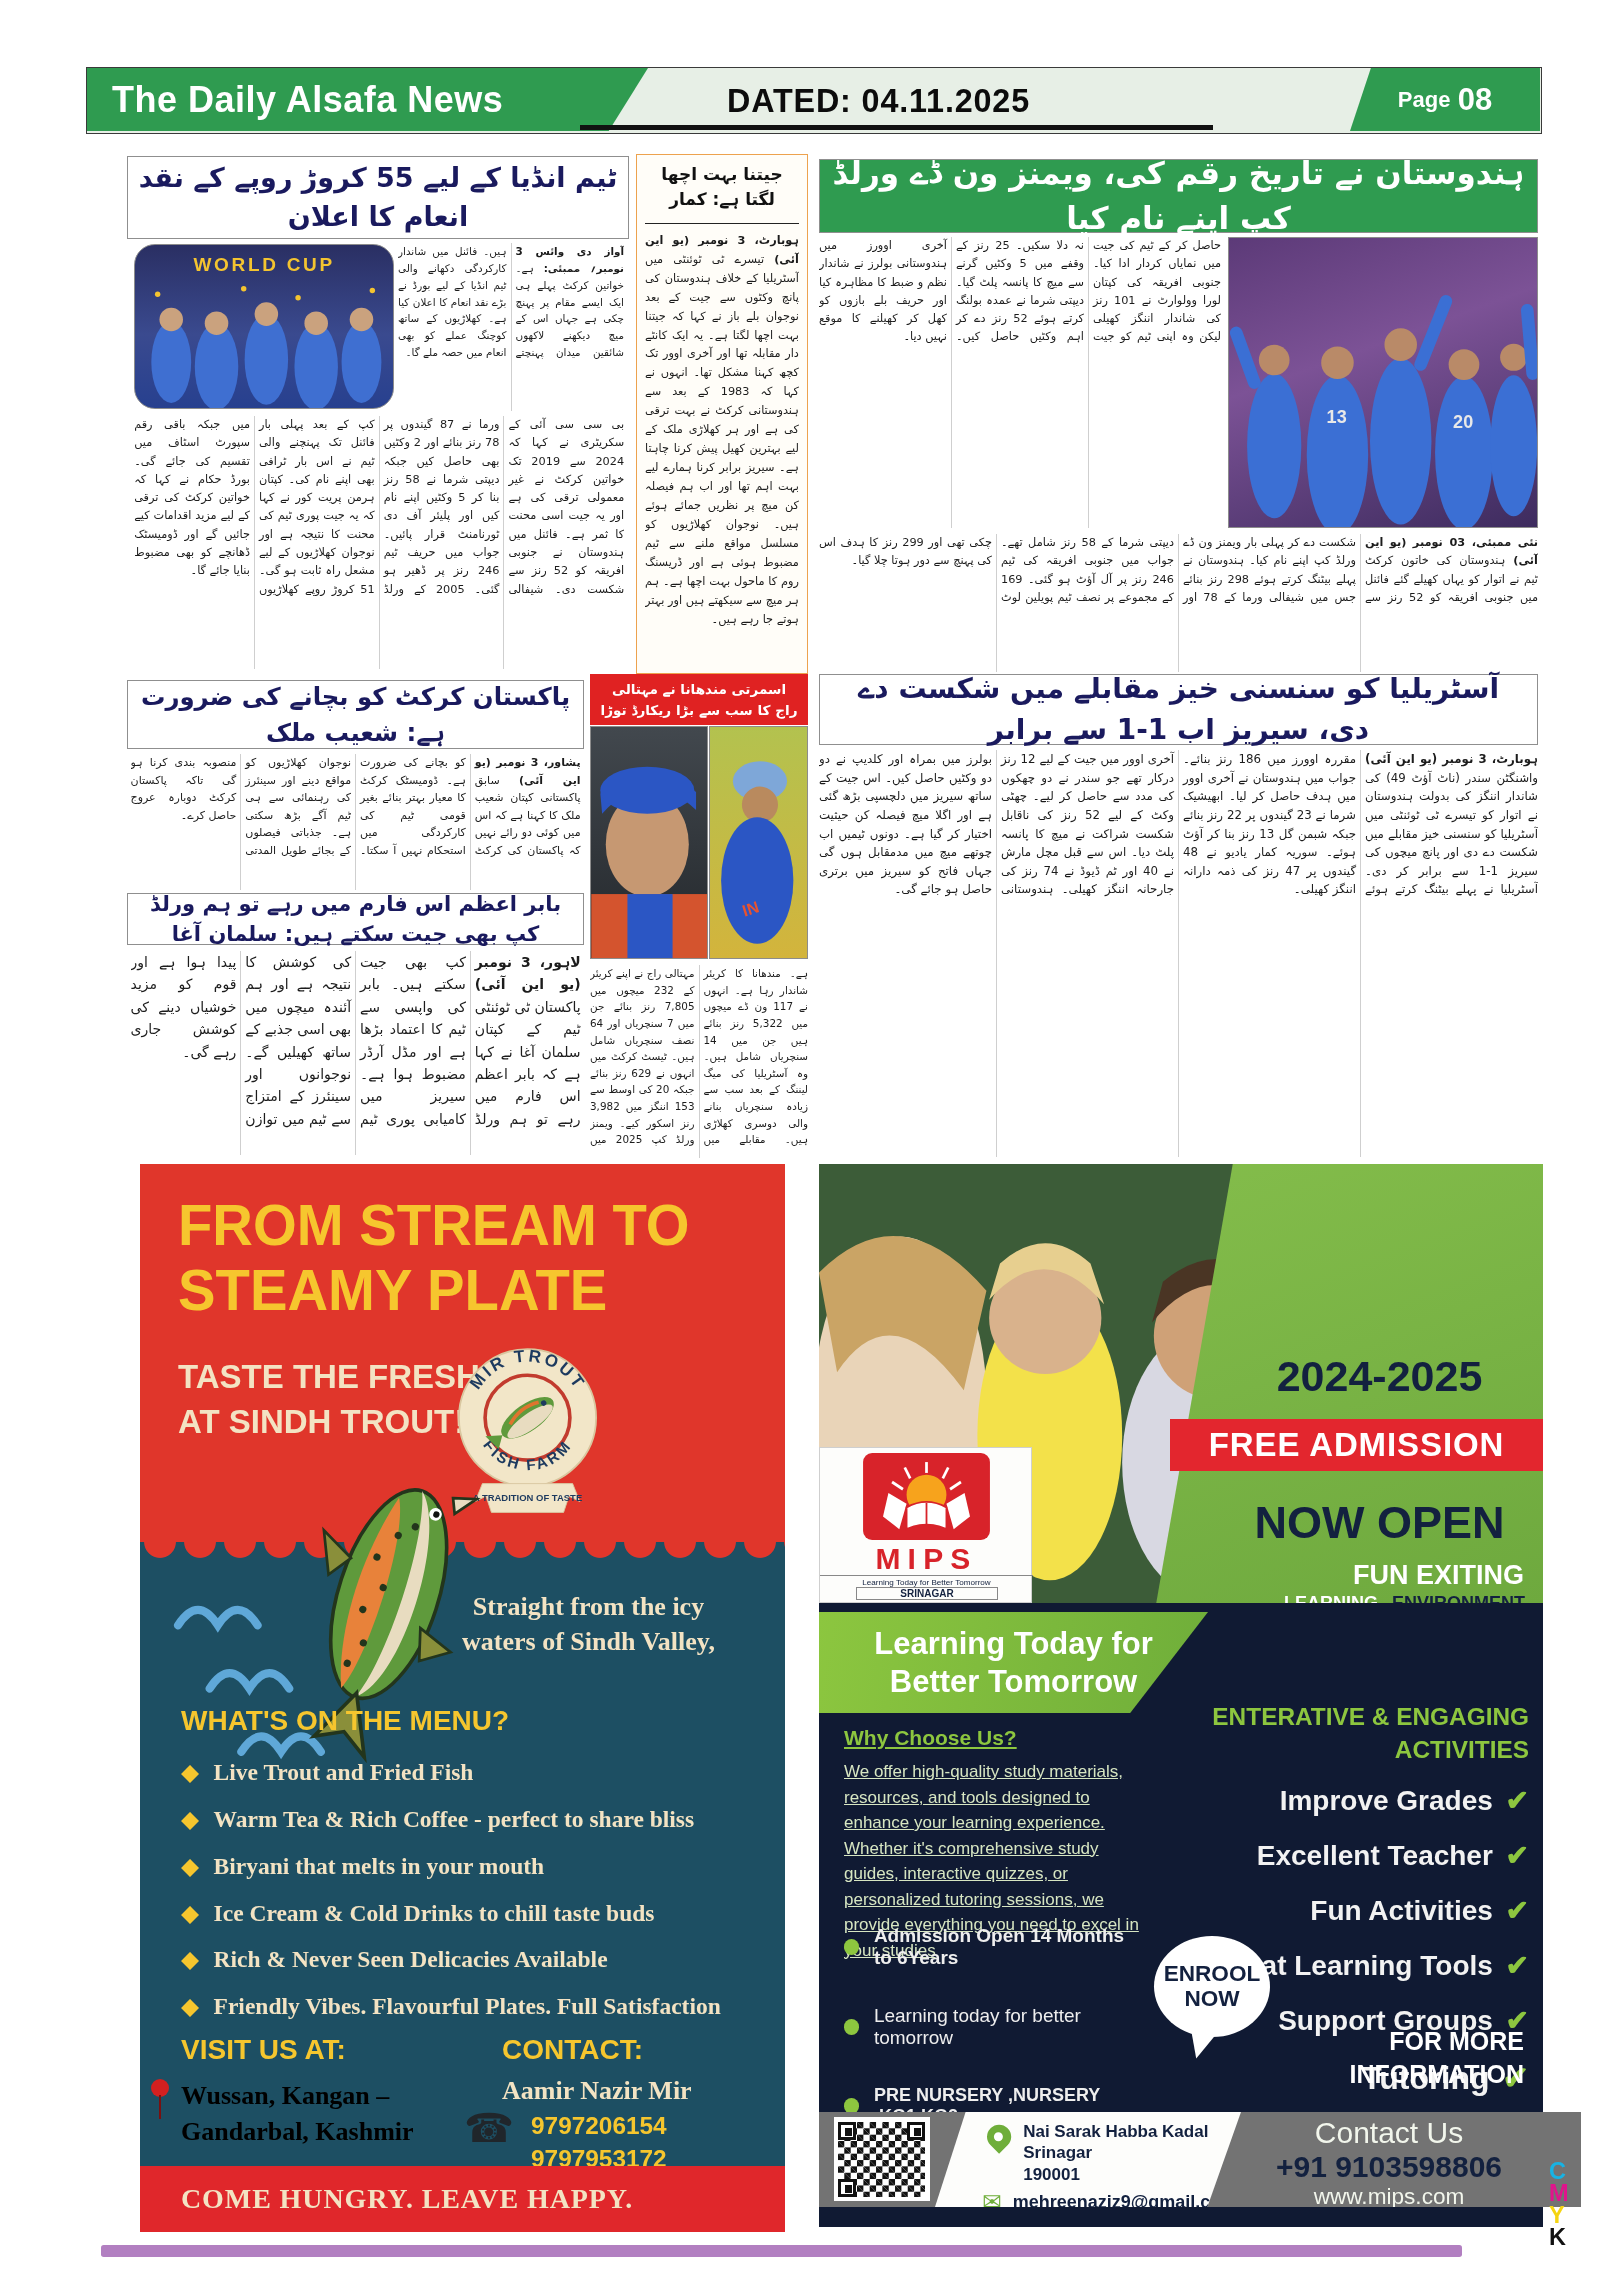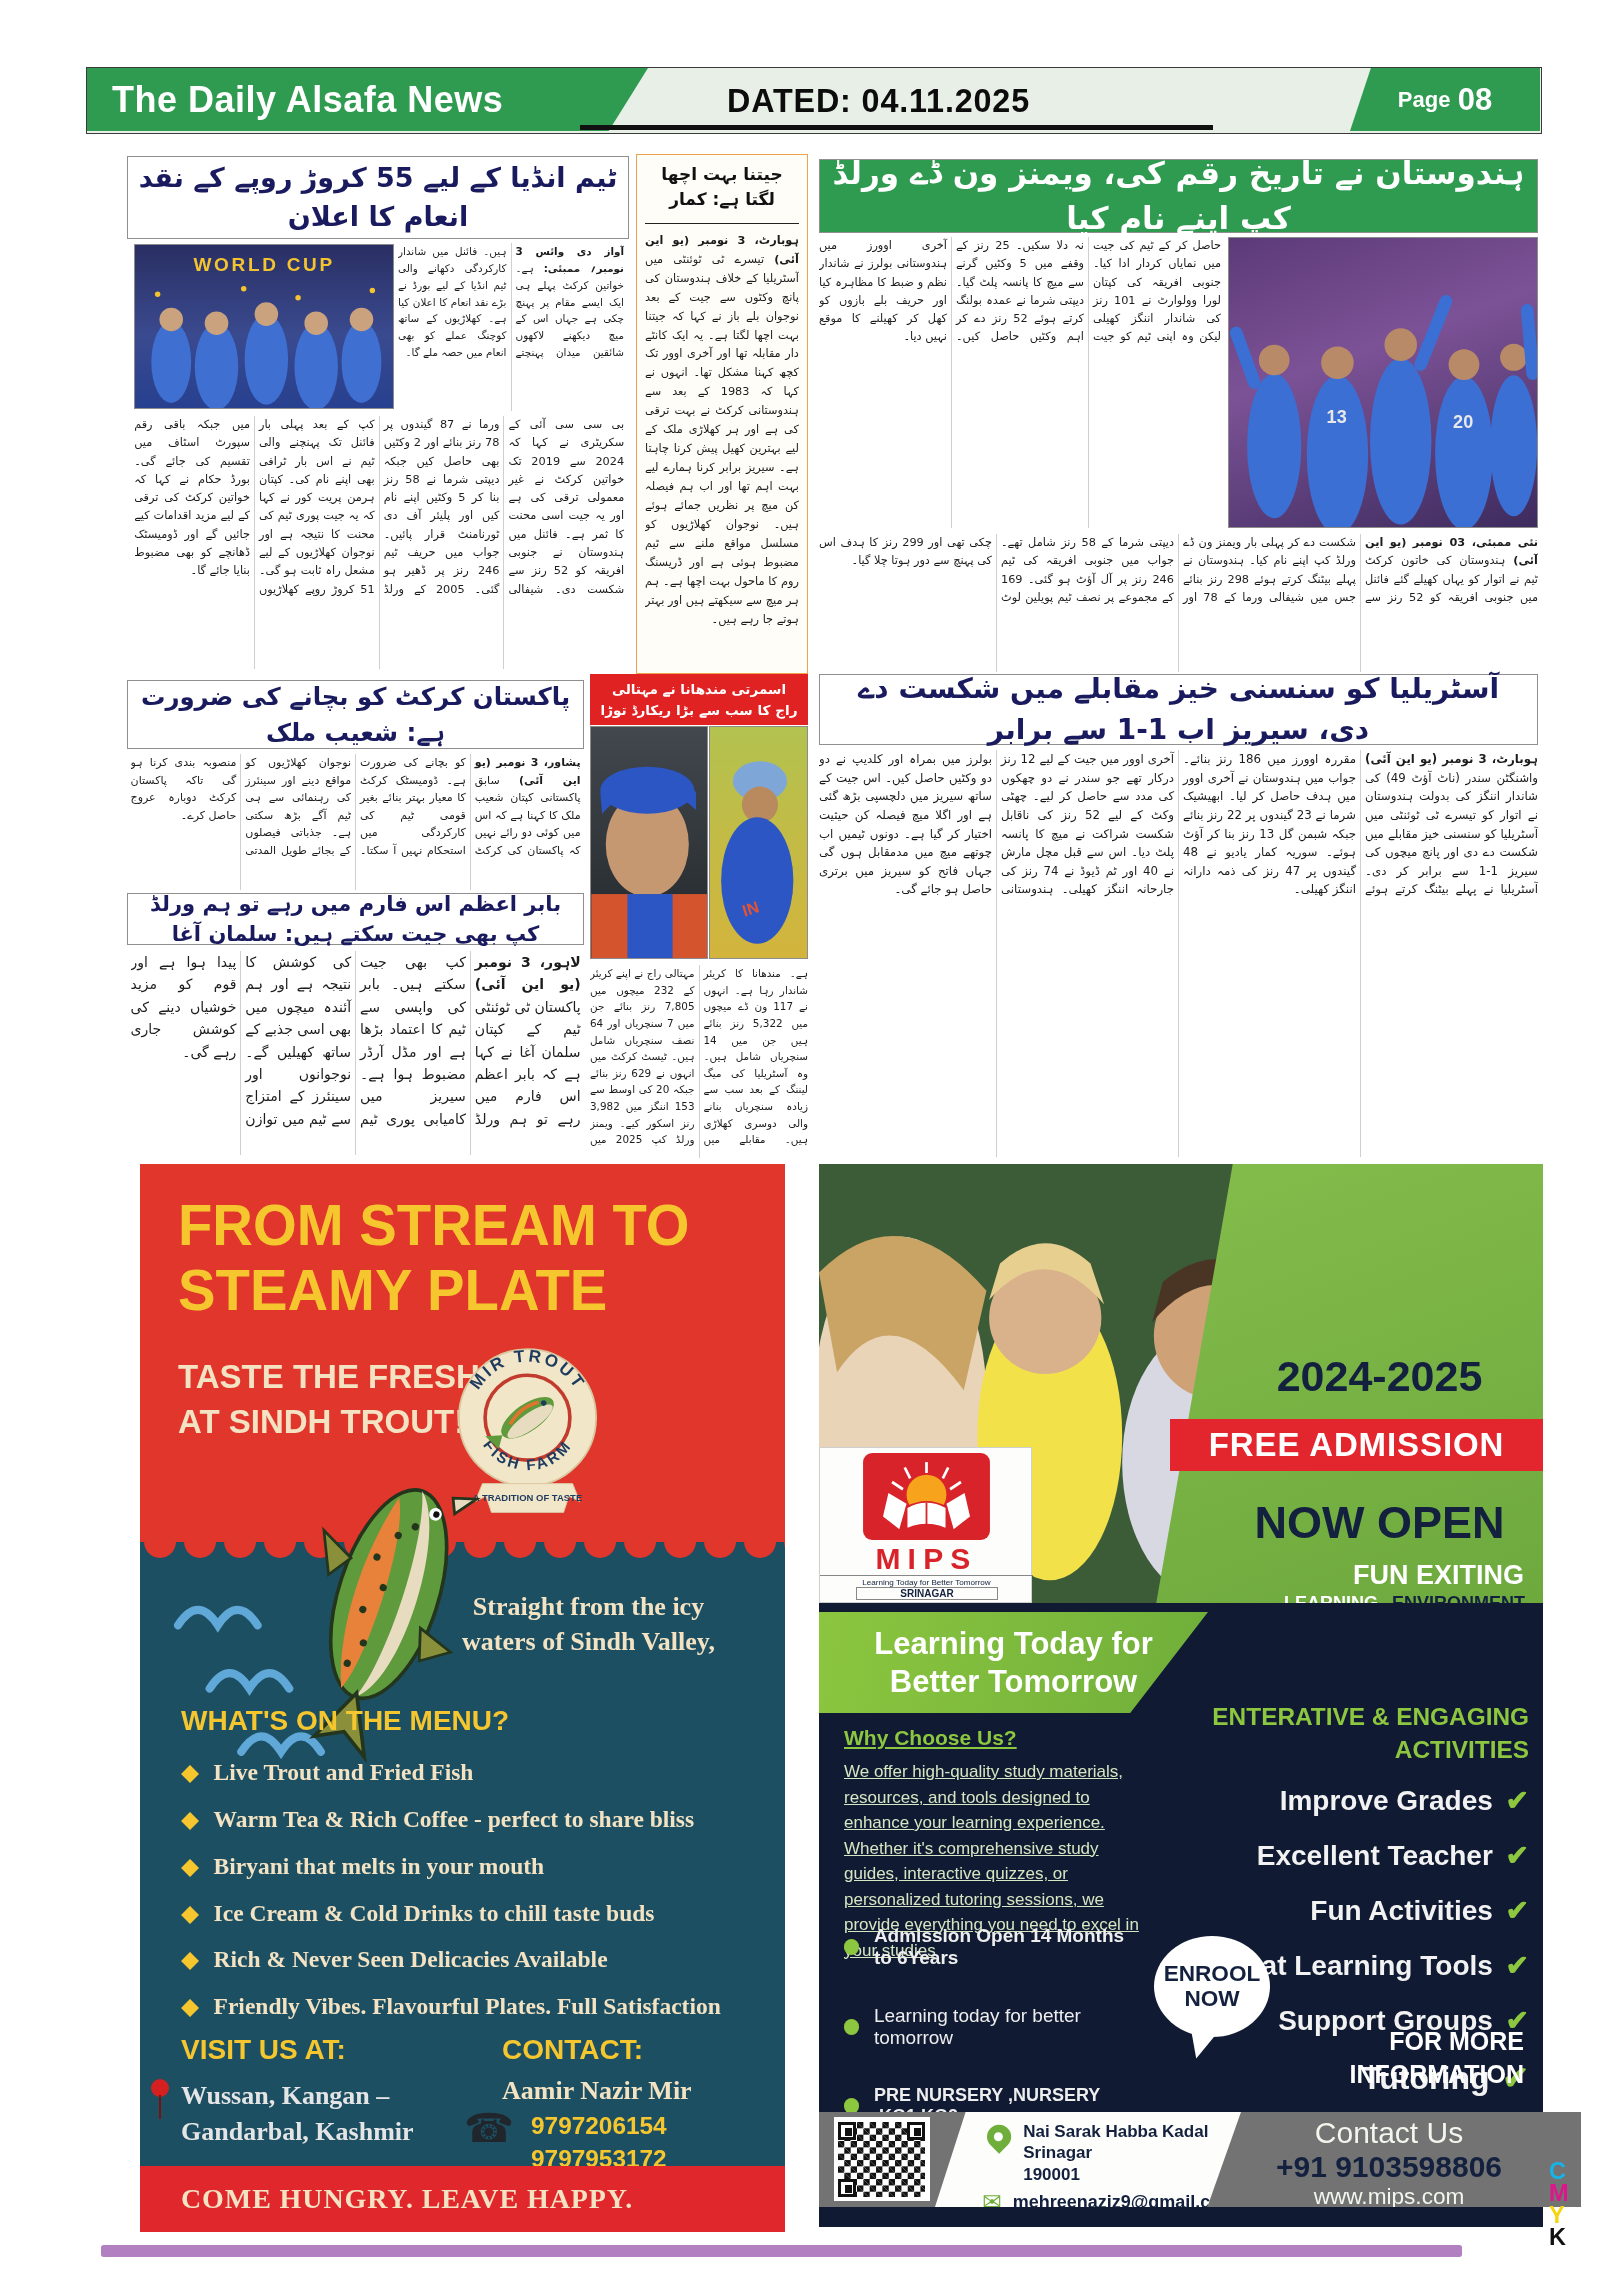--- a/index.html
+++ b/index.html
@@ -92,21 +92,21 @@
     <div class="abs hdr-green-right" style="left:1263px;top:0;width:190px;height:63px;">
       <span class="hdr-pageword">Page</span>
       <span class="hdr-pagenum">08</span>
     </div>
   </div>
 
   <div class="abs" style="left:127px;top:154px;width:502px;height:520px;">
     <div class="abs hlbox" style="left:0;top:1.8px;width:502px;height:83px;">
       <div class="hl urdu" style="font-size:27px;">ٹیم انڈیا کے لیے 55 کروڑ روپے کے نقد انعام کا اعلان</div>
     </div>
-    <div class="abs photo" style="left:7.2px;top:90px;width:260px;height:165px;background:linear-gradient(180deg,#2a2f63 0%,#3a4a8f 55%,#27408f 100%);">
+    <div class="abs photo" style="left:7.2px;top:90px;width:260px;height:165px;background:linear-gradient(180deg,#2a2f63 0%,#3a4a8f 55%,#27408f 100%);border-radius:21px;">
       <div style="text-align:center;color:#f4c430;font-weight:bold;font-size:19px;letter-spacing:2.7px;margin-top:9px;">WORLD CUP</div>
       <svg width="260" height="136" viewBox="0 0 287 150">
         <g fill="#3f6fd1">
             <ellipse cx="40" cy="95" rx="22" ry="45"></ellipse>
             <ellipse cx="90" cy="100" rx="24" ry="48"></ellipse>
             <ellipse cx="145" cy="92" rx="24" ry="50"></ellipse>
             <ellipse cx="200" cy="100" rx="24" ry="48"></ellipse>
             <ellipse cx="250" cy="95" rx="22" ry="45"></ellipse>
           </g>
         <g fill="#caa27e">
@@ -325,21 +325,21 @@
           <span>Rich &amp; Never Seen Delicacies Available</span>
         </div>
       <div class="menu-item">
           <span class="diamond">◆</span>
           <span>Friendly Vibes. Flavourful Plates. Full Satisfaction</span>
         </div>
     </div>
 
     <div class="abs trout-label" style="left:41px;top:870px;font-size:28px;">VISIT US AT:</div>
     <div class="abs pin" style="left:11px;top:915px;"></div>
-    <div class="abs serif" style="left:41px;top:914px;color:#e5e5e5;font-size:26px;font-weight:bold;line-height:1.4;">
+    <div class="abs serif" style="left:41px;top:914px;color:#000000;font-size:26px;font-weight:bold;line-height:1.4;">
       <div>Wussan, Kangan –</div>
       <div>Gandarbal, Kashmir</div>
     </div>
 
     <div class="abs trout-label" style="left:362px;top:870px;font-size:28px;">CONTACT:</div>
     <div class="abs serif" style="left:362px;top:912px;color:#f3e3c3;font-size:26px;font-weight:bold;">Aamir Nazir Mir</div>
     <div class="abs" style="left:324px;top:941px;font-size:40px;color:#20262b;font-family:'DejaVu Sans',sans-serif;">☎</div>
     <div class="abs" style="left:391px;top:946px;color:#f6c62e;font-size:24.4px;font-weight:bold;line-height:1.35;">
       <div>9797206154</div>
       <div>9797953172</div>

